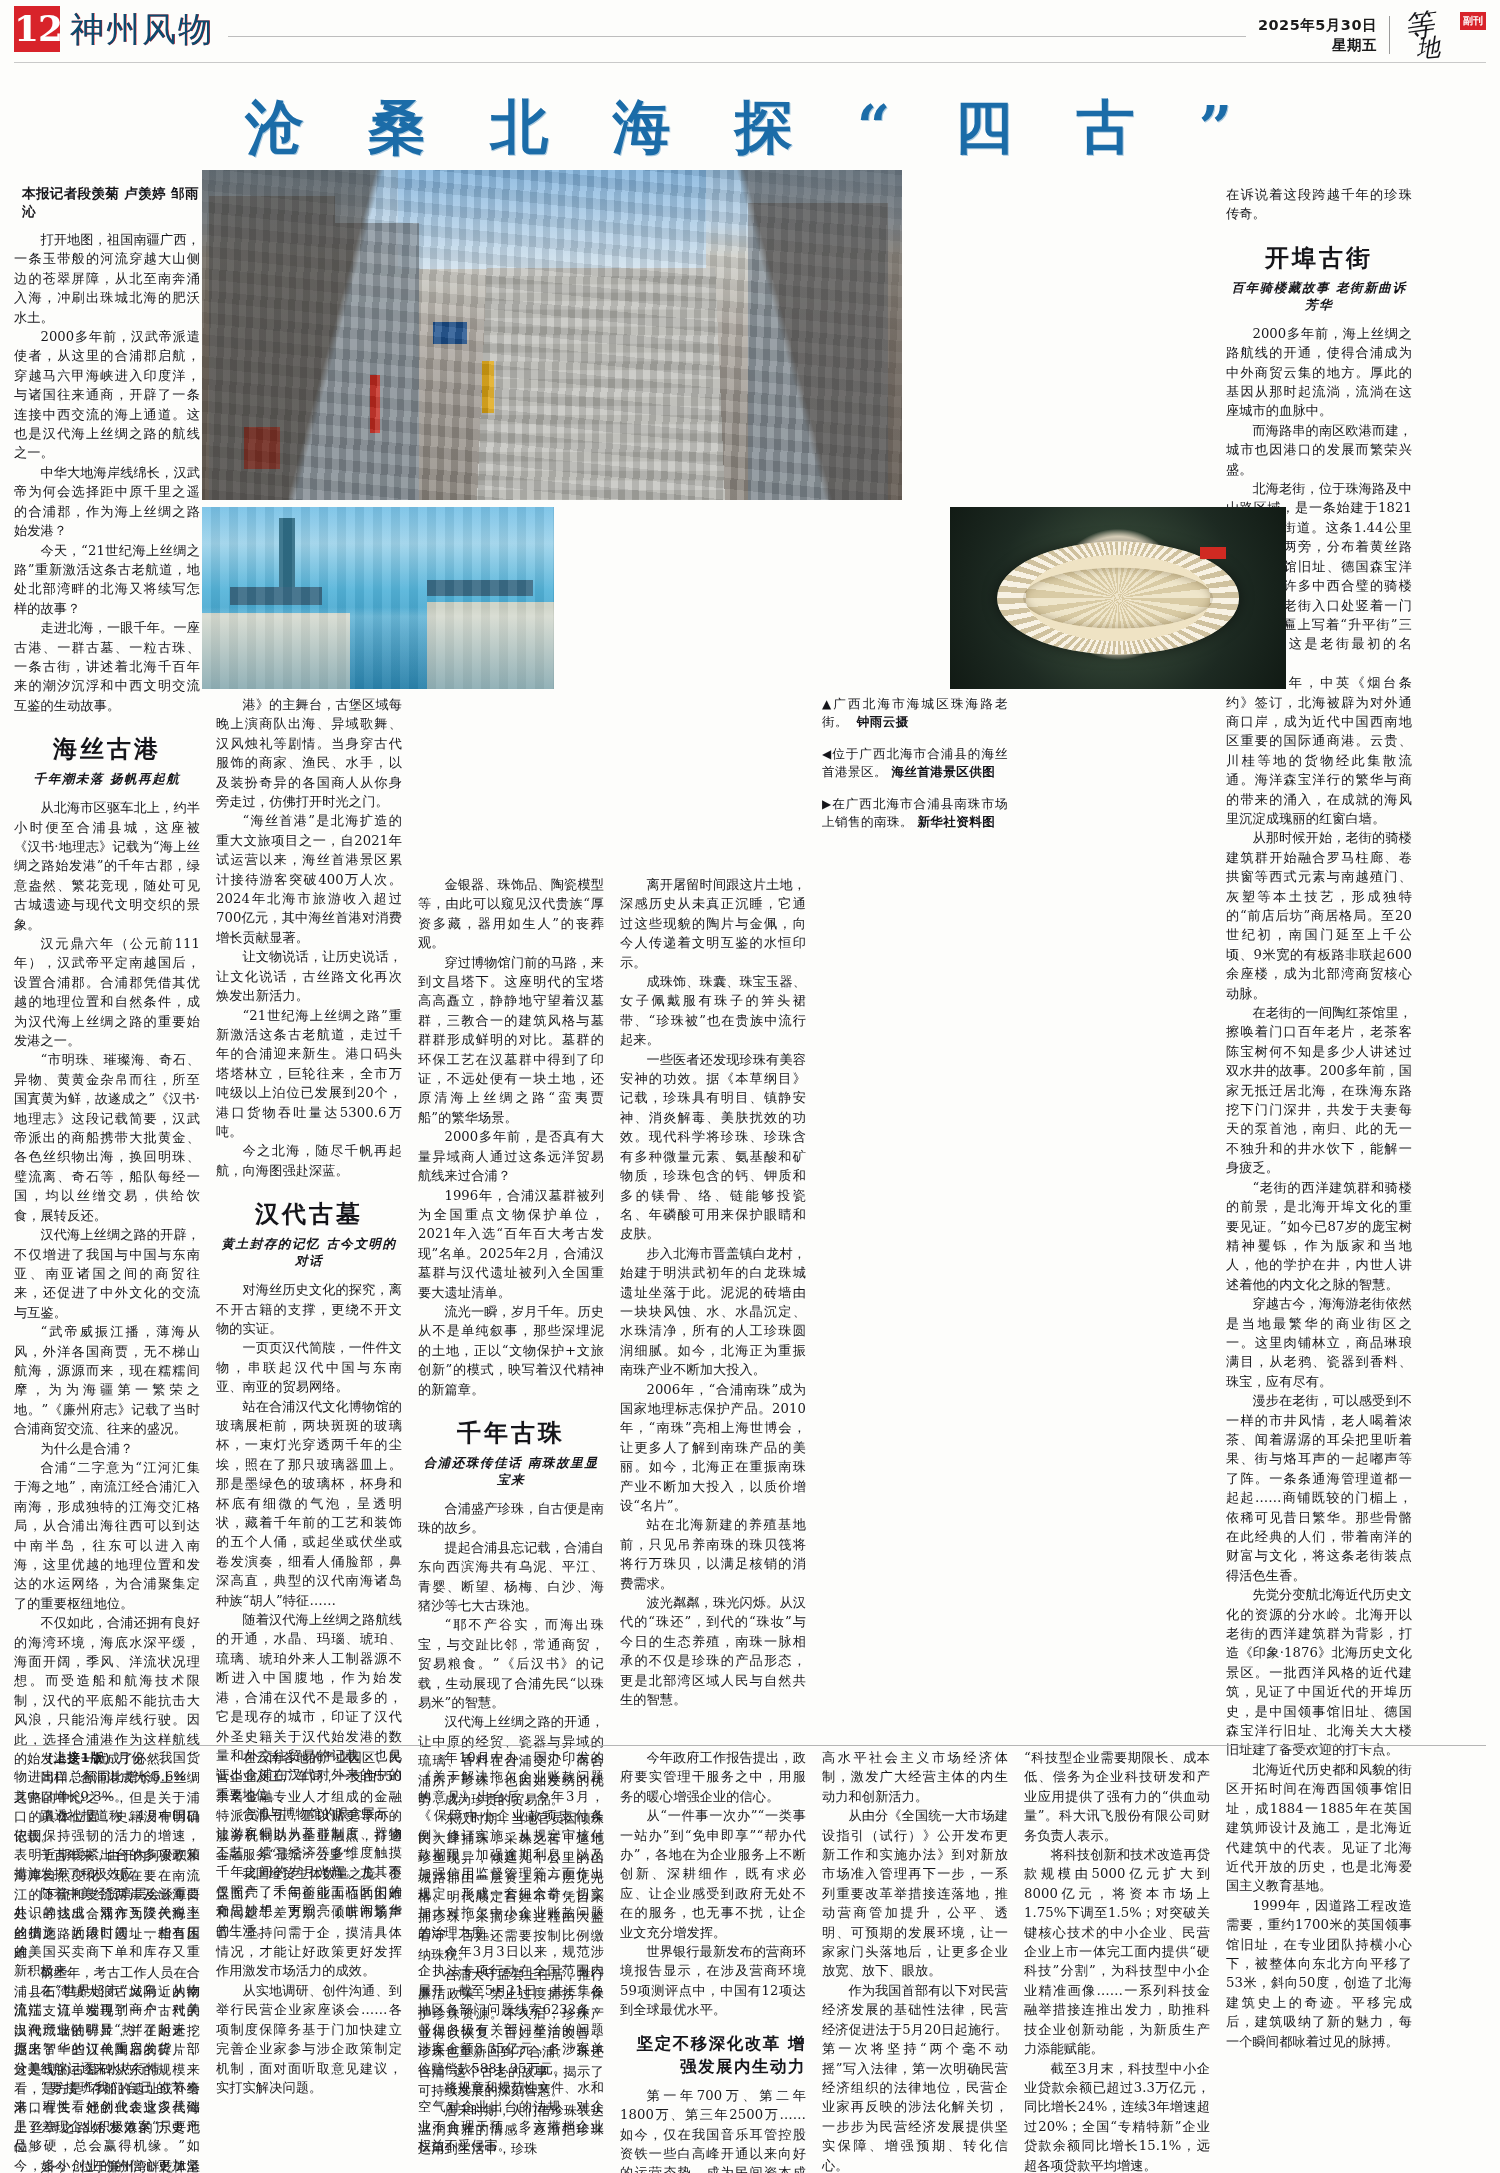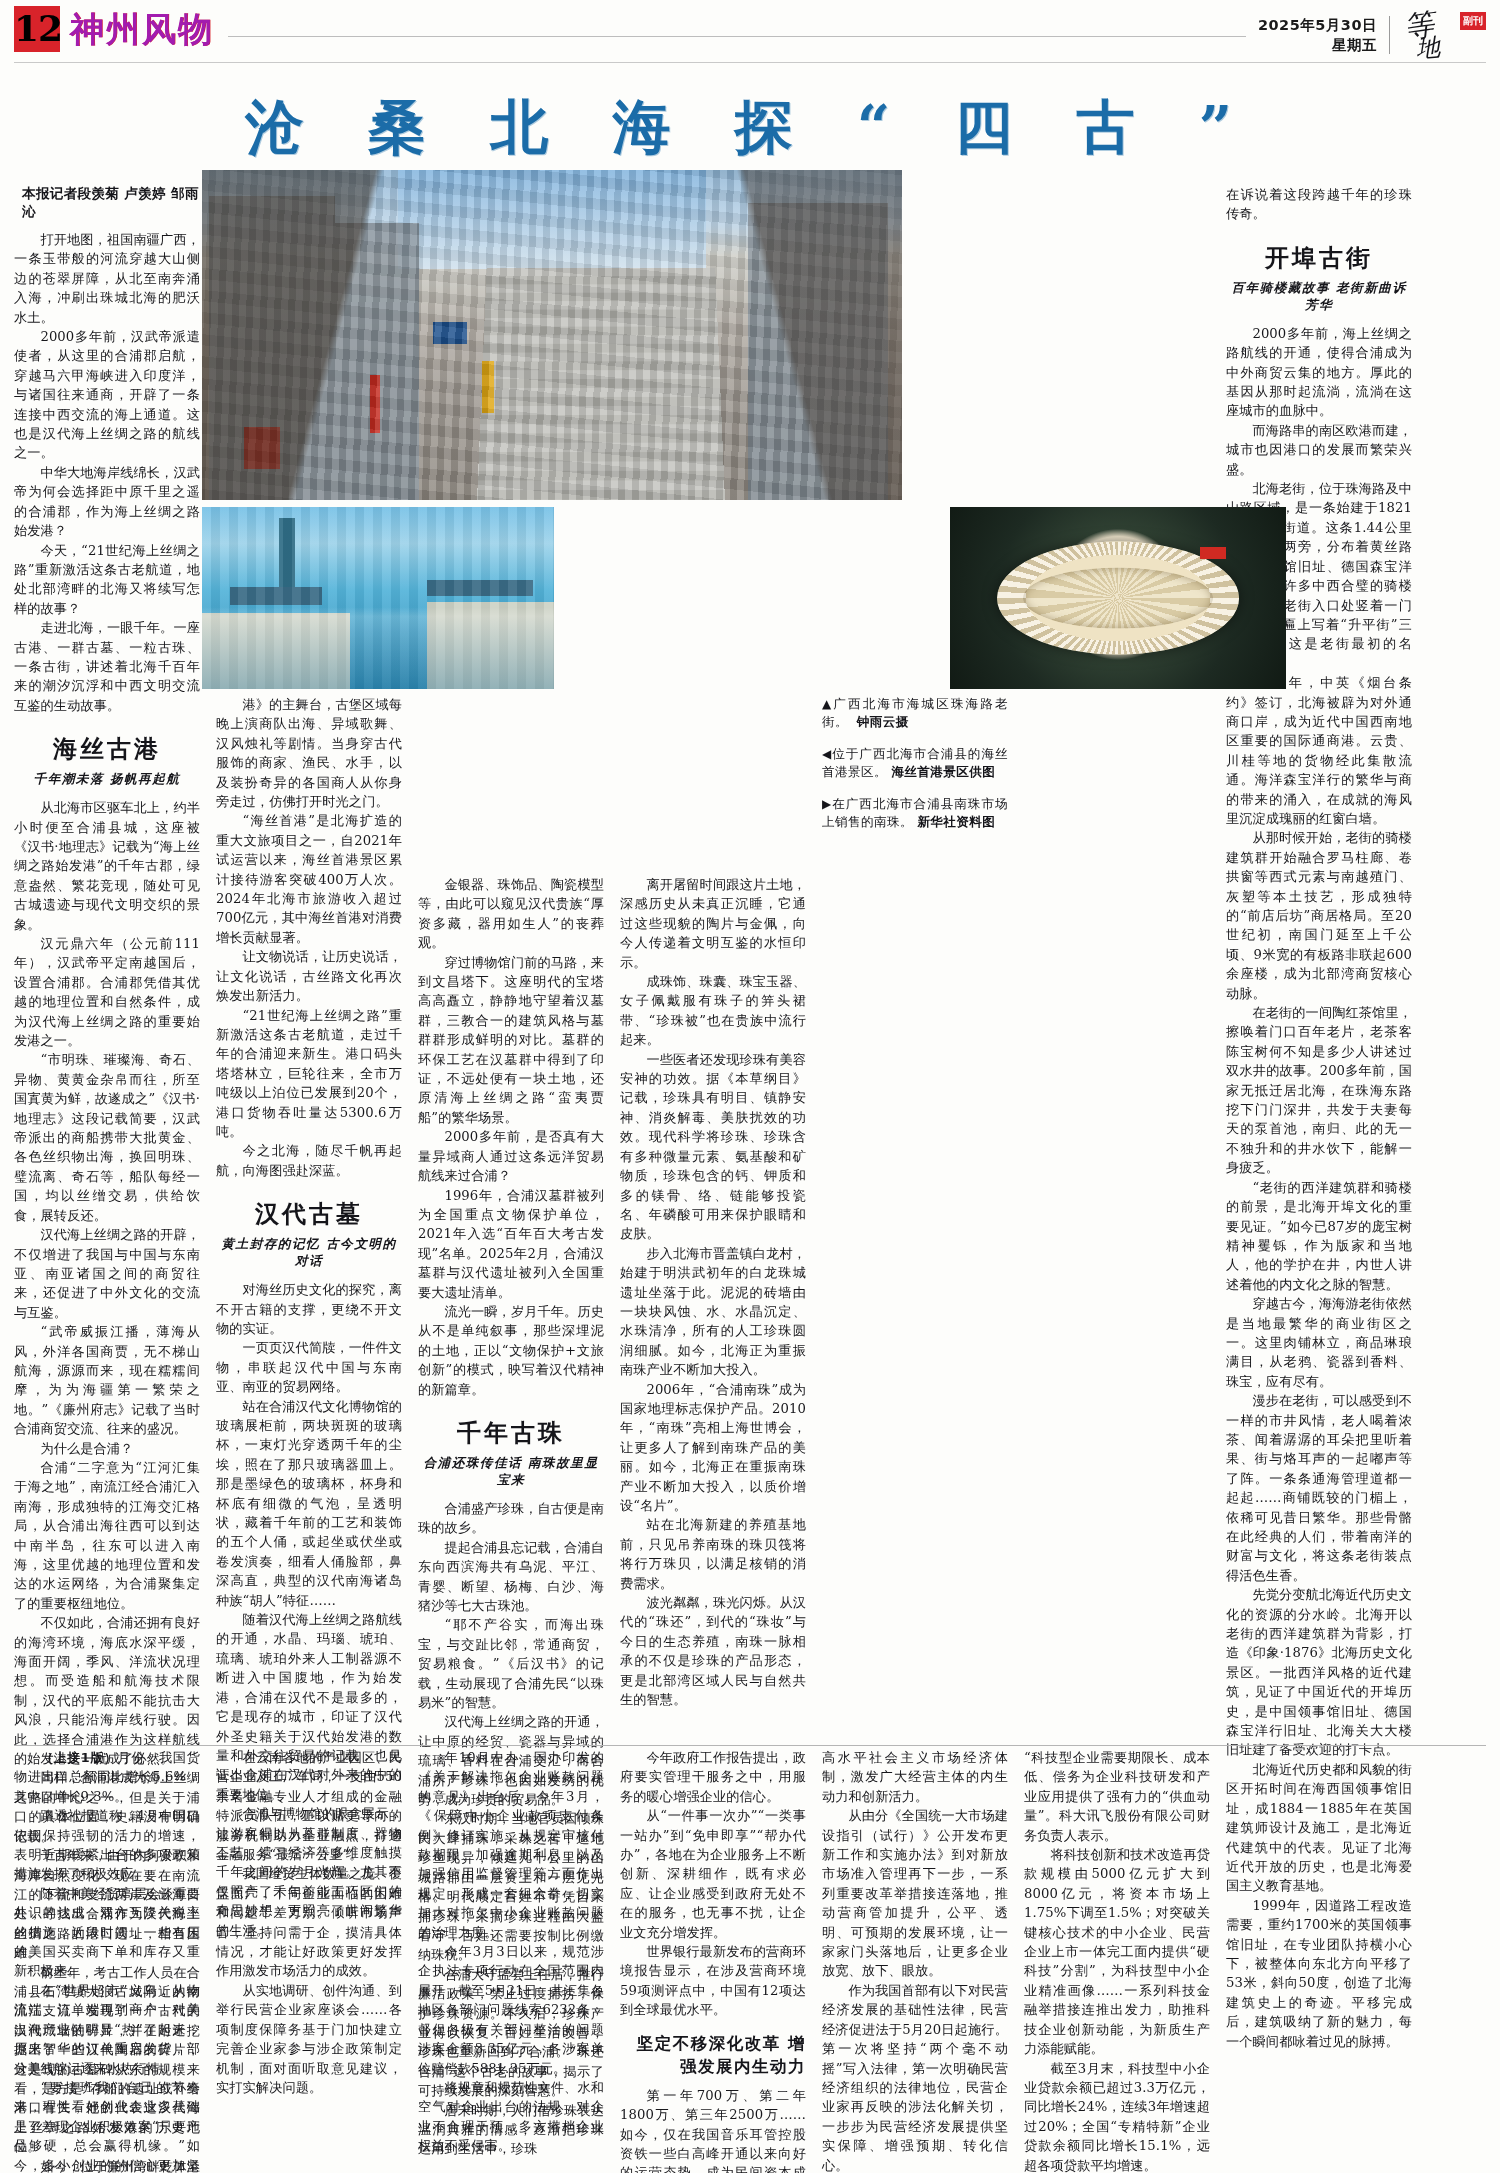--- a/index.html
+++ b/index.html
@@ -10,29 +10,29 @@
     font-family:"DejaVu Sans","Liberation Sans",sans-serif;
     color:#15151a;
     position:relative;
     overflow:hidden;
   }
   .page { position:relative; width:1500px; height:2173px; padding:0 14px; }
 
   
   .masthead { position:relative; height:62px; display:flex; align-items:flex-start; padding-top:6px; }
   .pagenum {
-    width:46px; height:46px; background:#d8232a; color:#000000;
+    width:46px; height:46px; background:#d8232a; color:#ffffff;
     font-family:"DejaVu Serif","Liberation Serif",serif;
     font-weight:700; font-size:36px; line-height:44px; text-align:right;
     letter-spacing:-1px;
   }
   .section-name {
-    margin-left:10px; color:#a21caf;
-    font-family:"DejaVu Serif","Liberation Serif",serif;
-    font-weight:700; font-size:34px; line-height:46px; letter-spacing:2px;
+    margin-left:10px; color:#0c4a6e;
+    font-family:"DejaVu Serif","Liberation Serif",serif;
+    font-weight:400; font-size:34px; line-height:46px; letter-spacing:2px;
     text-shadow:0.5px 0 0 #d8232a;
   }
   .mast-rule { flex:1; margin:30px 12px 0 14px; border-top:1px solid #bdbdbd; }
   .mast-right { display:flex; align-items:center; margin-top:4px; }
   .dateblk { text-align:right; font-size:14.5px; line-height:20px; color:#1a1a1a; font-weight:600; letter-spacing:0.5px; }
   .dsep { width:1px; height:38px; background:#9a9a9a; margin:0 12px; }
   .logo-cal {
     position:relative; width:84px; height:50px;
     font-family:"DejaVu Serif","Liberation Serif",serif;
   }

